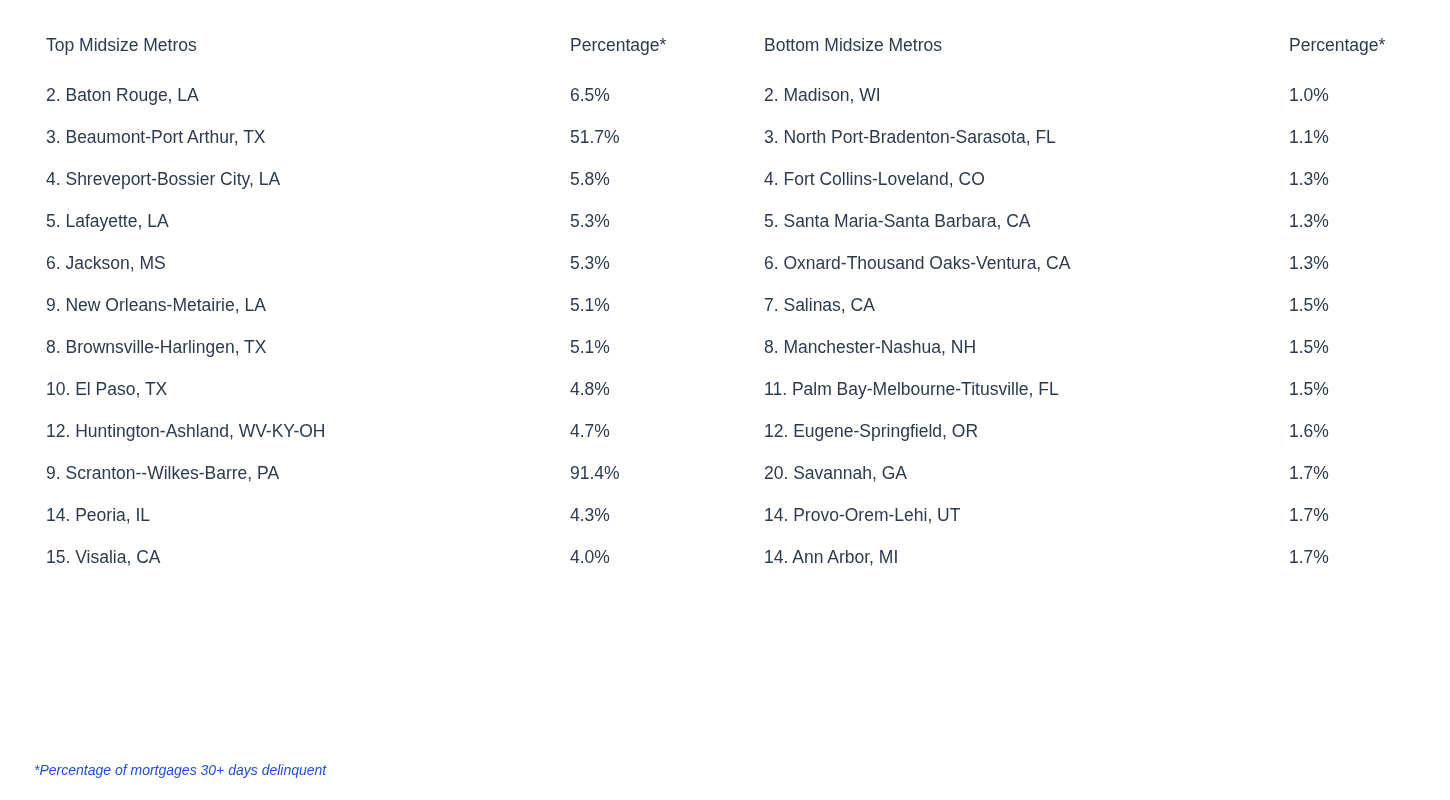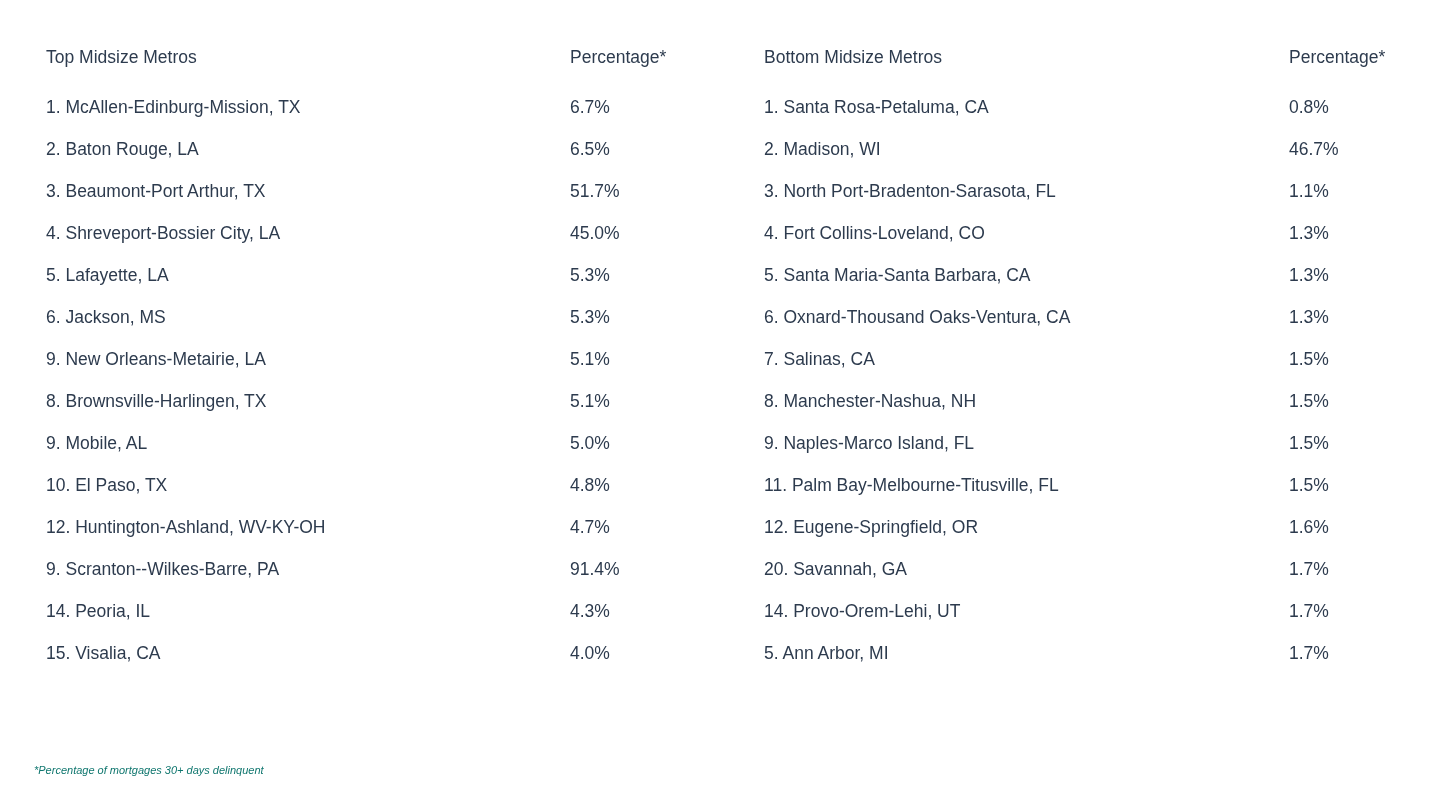--- a/index.html
+++ b/index.html
@@ -10,21 +10,21 @@
   body {
     width: 1450px;
     height: 800px;
     font-family: "Liberation Sans", sans-serif;
     color: #253141;
     position: relative;
     overflow: hidden;
   }
   .table-wrap {
     position: absolute;
-    top: 36px;
+    top: 24px;
     left: 0;
     width: 1432px;
   }
   table.metro-table {
     border-collapse: collapse;
     width: 1450px;
     table-layout: fixed;
   }
   table.metro-table col.c-left-name  { width: 535px; }
   table.metro-table col.c-left-pct   { width: 190px; }
@@ -65,23 +65,23 @@
   
   .cell-name-left   { padding-left: 46px !important; }
   .cell-pct-left    { padding-left: 35px !important; }
   .cell-name-right  { padding-left: 39px !important; }
   .cell-pct-right   { padding-left: 32px !important; }
 
   .footnote {
     position: absolute;
     left: 34px;
     top: 760px;
-    font-size: 11px;
+    font-size: 14px;
     font-style: italic;
-    color: #0f766e;
+    color: #1d4ed8;
     line-height: 20px;
   }
 </style>
 </head>
 <body>
 
 <div class="table-wrap">
   <table class="metro-table">
     <colgroup>
       <col class="c-left-name">
@@ -92,40 +92,34 @@
     <thead>
       <tr>
         <th class="cell-name-left">Top Midsize Metros</th>
         <th class="cell-pct-left">Percentage*</th>
         <th class="cell-name-right">Bottom Midsize Metros</th>
         <th class="cell-pct-right">Percentage*</th>
       </tr>
     </thead>
     <tbody id="table-body">
         <tr>
-          <td class="cell-name-left">1. McAllen-Edinburg-Mission, TX</td>
-          <td class="cell-pct-left">6.7%</td>
-          <td class="cell-name-right">1. Santa Rosa-Petaluma, CA</td>
-          <td class="cell-pct-right">0.8%</td>
-        </tr>
-        <tr>
           <td class="cell-name-left">2. Baton Rouge, LA</td>
           <td class="cell-pct-left">6.5%</td>
           <td class="cell-name-right">2. Madison, WI</td>
-          <td class="cell-pct-right">46.7%</td>
+          <td class="cell-pct-right">1.0%</td>
         </tr>
         <tr>
           <td class="cell-name-left">3. Beaumont-Port Arthur, TX</td>
           <td class="cell-pct-left">51.7%</td>
           <td class="cell-name-right">3. North Port-Bradenton-Sarasota, FL</td>
           <td class="cell-pct-right">1.1%</td>
         </tr>
         <tr>
           <td class="cell-name-left">4. Shreveport-Bossier City, LA</td>
-          <td class="cell-pct-left">45.0%</td>
+          <td class="cell-pct-left">5.8%</td>
           <td class="cell-name-right">4. Fort Collins-Loveland, CO</td>
           <td class="cell-pct-right">1.3%</td>
         </tr>
         <tr>
           <td class="cell-name-left">5. Lafayette, LA</td>
           <td class="cell-pct-left">5.3%</td>
           <td class="cell-name-right">5. Santa Maria-Santa Barbara, CA</td>
           <td class="cell-pct-right">1.3%</td>
         </tr>
         <tr>
@@ -137,26 +131,20 @@
         <tr>
           <td class="cell-name-left">9. New Orleans-Metairie, LA</td>
           <td class="cell-pct-left">5.1%</td>
           <td class="cell-name-right">7. Salinas, CA</td>
           <td class="cell-pct-right">1.5%</td>
         </tr>
         <tr>
           <td class="cell-name-left">8. Brownsville-Harlingen, TX</td>
           <td class="cell-pct-left">5.1%</td>
           <td class="cell-name-right">8. Manchester-Nashua, NH</td>
-          <td class="cell-pct-right">1.5%</td>
-        </tr>
-        <tr>
-          <td class="cell-name-left">9. Mobile, AL</td>
-          <td class="cell-pct-left">5.0%</td>
-          <td class="cell-name-right">9. Naples-Marco Island, FL</td>
           <td class="cell-pct-right">1.5%</td>
         </tr>
         <tr>
           <td class="cell-name-left">10. El Paso, TX</td>
           <td class="cell-pct-left">4.8%</td>
           <td class="cell-name-right">11. Palm Bay-Melbourne-Titusville, FL</td>
           <td class="cell-pct-right">1.5%</td>
         </tr>
         <tr>
           <td class="cell-name-left">12. Huntington-Ashland, WV-KY-OH</td>
@@ -172,20 +160,20 @@
         </tr>
         <tr>
           <td class="cell-name-left">14. Peoria, IL</td>
           <td class="cell-pct-left">4.3%</td>
           <td class="cell-name-right">14. Provo-Orem-Lehi, UT</td>
           <td class="cell-pct-right">1.7%</td>
         </tr>
         <tr>
           <td class="cell-name-left">15. Visalia, CA</td>
           <td class="cell-pct-left">4.0%</td>
-          <td class="cell-name-right">5. Ann Arbor, MI</td>
+          <td class="cell-name-right">14. Ann Arbor, MI</td>
           <td class="cell-pct-right">1.7%</td>
         </tr>
       </tbody>
   </table>
 </div>
 
 <div class="footnote">*Percentage of mortgages 30+ days delinquent</div>
 
 </body></html>

